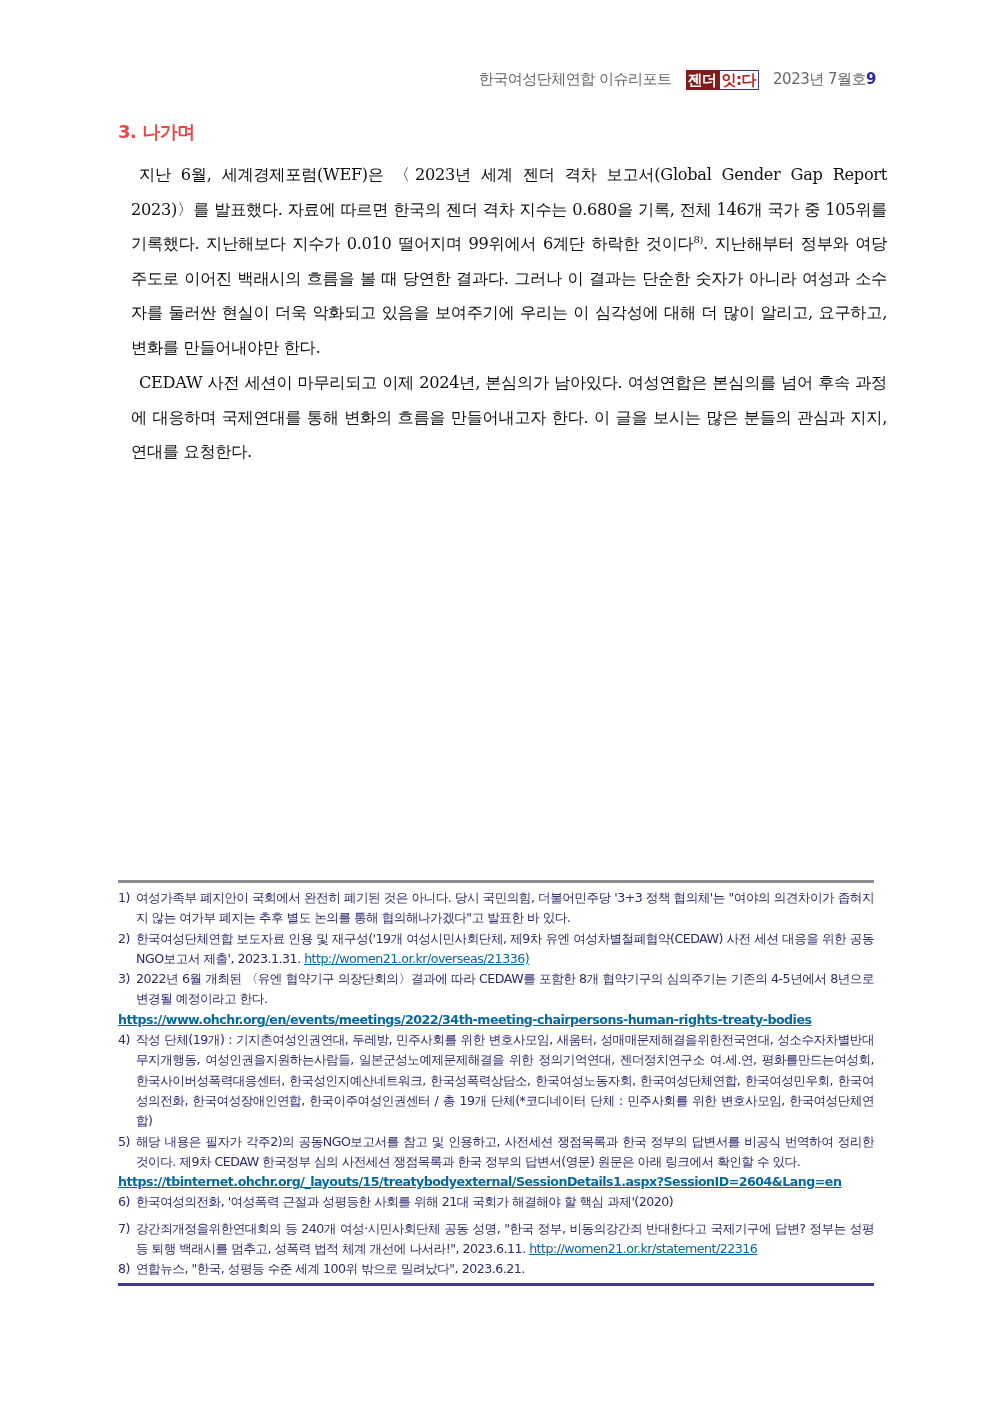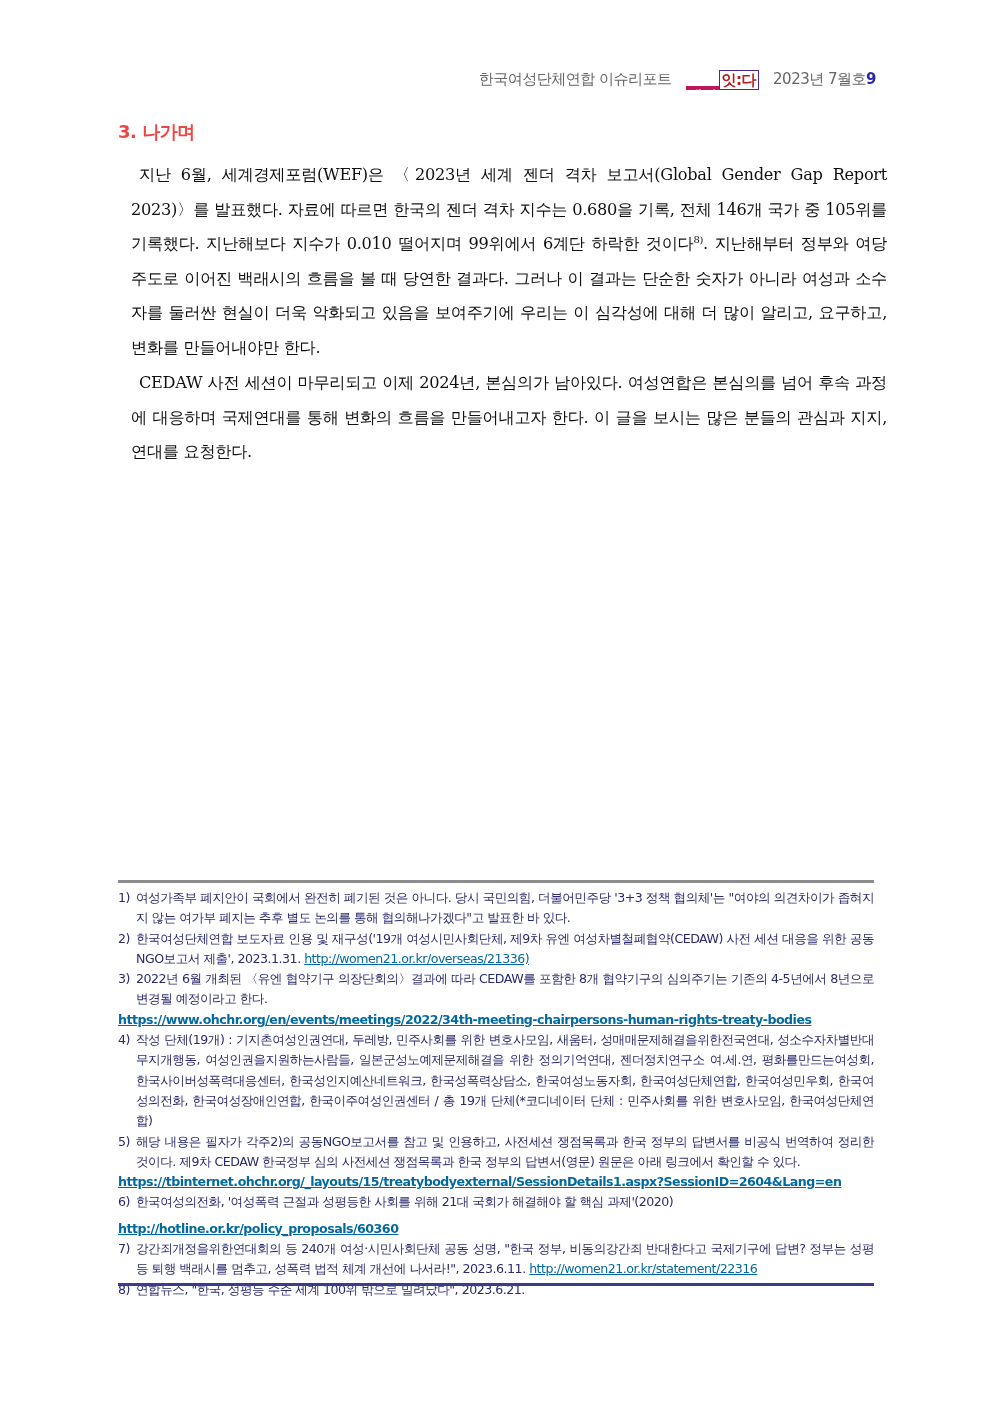--- a/index.html
+++ b/index.html
@@ -7,21 +7,21 @@
   body { position: relative; font-family: "DejaVu Serif", "Liberation Serif", serif; color: #111; overflow: hidden; }
 
   .running-header {
     position: absolute; top: 70px; right: 116px;
     display: flex; align-items: flex-start; gap: 0;
     font-family: "DejaVu Sans", "Liberation Sans", sans-serif;
     font-size: 15px; color: #666; letter-spacing: -0.5px;
   }
   .running-header .pub { margin-right: 14px; }
   .badge { display: inline-flex; align-items: stretch; height: 20px; margin-right: 14px; font-weight: bold; }
-  .badge .dark { background: #be185d; color: #fff; padding: 0 2px; line-height: 20px; margin-top: 16px; }
+  .badge .dark { background: #7f1d1d; color: #fff; padding: 0 2px; line-height: 20px; }
   .badge .light { border: 1px solid #4b2a8c; color: #b91c1c; padding: 0 2px; line-height: 18px; background: #fff; }
   .running-header .issue { margin-right: 0; }
   .running-header .page-num { color: #2a2aa8; font-weight: bold; }
 
   .section-title {
     position: absolute; top: 120px; left: 118px;
     font-family: "DejaVu Sans", "Liberation Sans", sans-serif;
     font-size: 18px; font-weight: bold; color: #ef4444; letter-spacing: -0.5px;
   }
 
@@ -93,21 +93,20 @@
   <div class="fn">
     <span class="num">5)</span>
     <span class="txt">해당 내용은 필자가 각주2)의 공동NGO보고서를 참고 및 인용하고, 사전세션 쟁점목록과 한국 정부의 답변서를 비공식 번역하여 정리한 것이다. 제9차 CEDAW 한국정부 심의 사전세션 쟁점목록과 한국 정부의 답변서(영문) 원문은 아래 링크에서 확인할 수 있다.</span>
   </div>
   <a class="link fn-link-line">https://tbinternet.ohchr.org/_layouts/15/treatybodyexternal/SessionDetails1.aspx?SessionID=2604&amp;Lang=en</a>
   <div class="fn">
     <span class="num">6)</span>
     <span class="txt">한국여성의전화, '여성폭력 근절과 성평등한 사회를 위해 21대 국회가 해결해야 할 핵심 과제'(2020)</span>
   </div>
   <div class="fn-spacer"></div>
-  <a class="link fn-link-line">http://hotline.or.kr/policy_proposals/60360</a>
   <div class="fn">
     <span class="num">7)</span>
     <span class="txt"><span>강간죄개정을위한연대회의 등 240개 여성·시민사회단체 공동 성명, "한국 정부, 비동의강간죄 반대한다고 국제기구에 답변? 정부는 성평등 퇴행 백래시를 멈추고, 성폭력 법적 체계 개선에 나서라!", 2023.6.11. </span><a class="link">http://women21.or.kr/statement/22316</a></span>
   </div>
   <div class="fn">
     <span class="num">8)</span>
     <span class="txt">연합뉴스, "한국, 성평등 수준 세계 100위 밖으로 밀려났다", 2023.6.21.</span>
   </div>
 </div>
 

